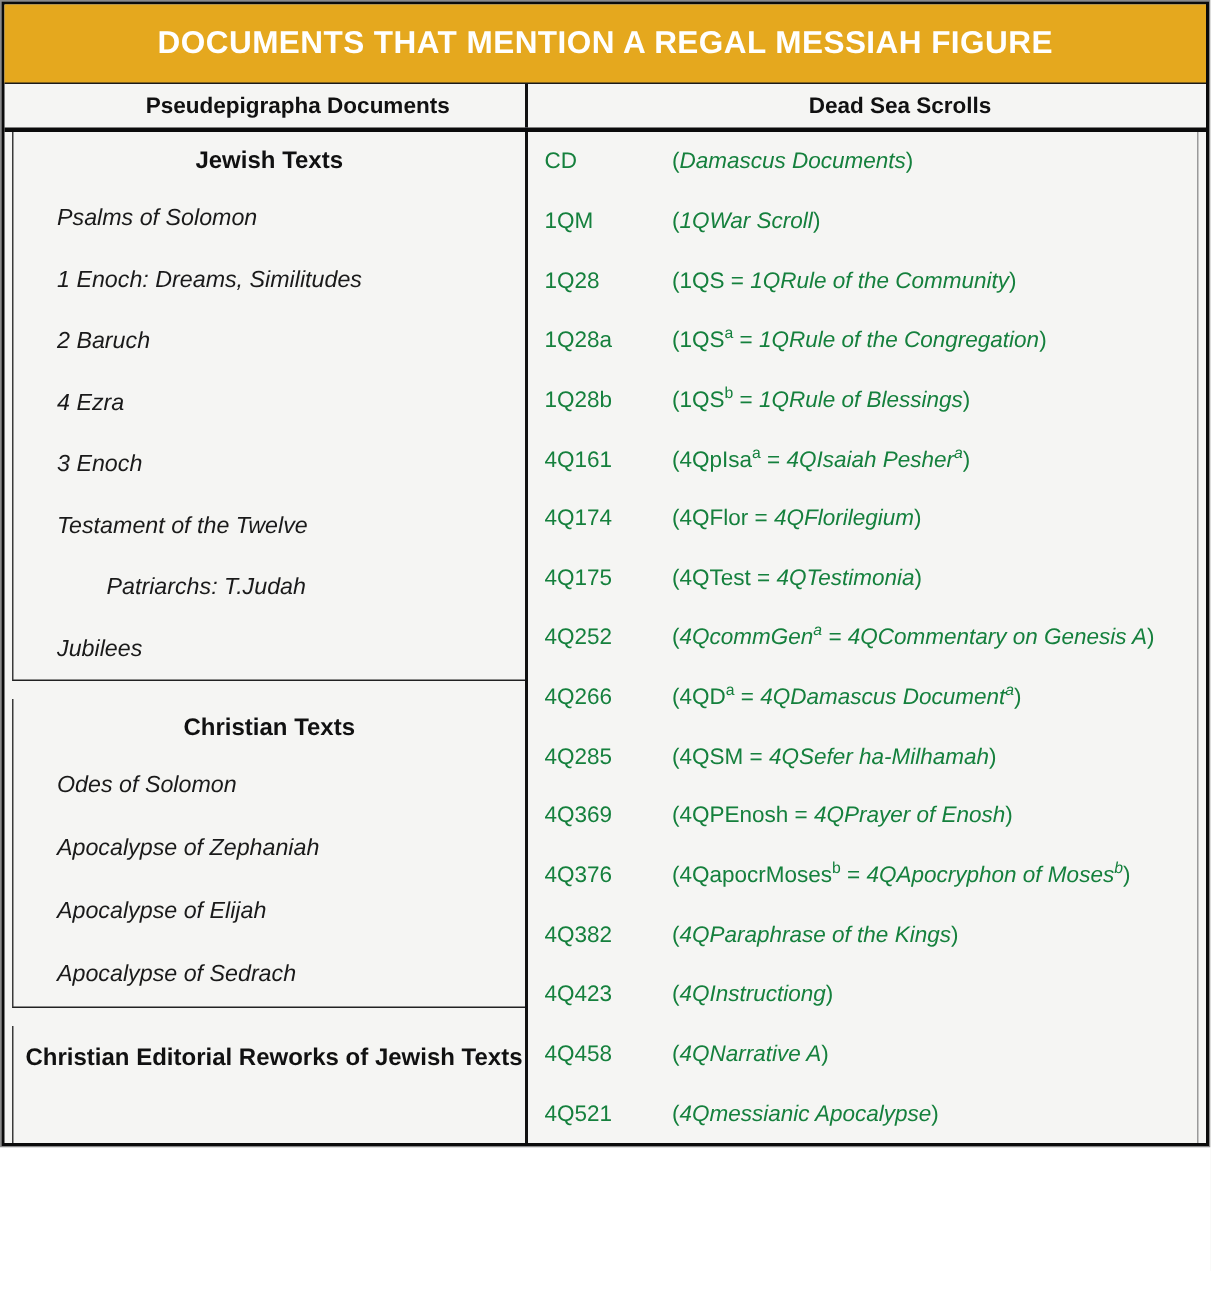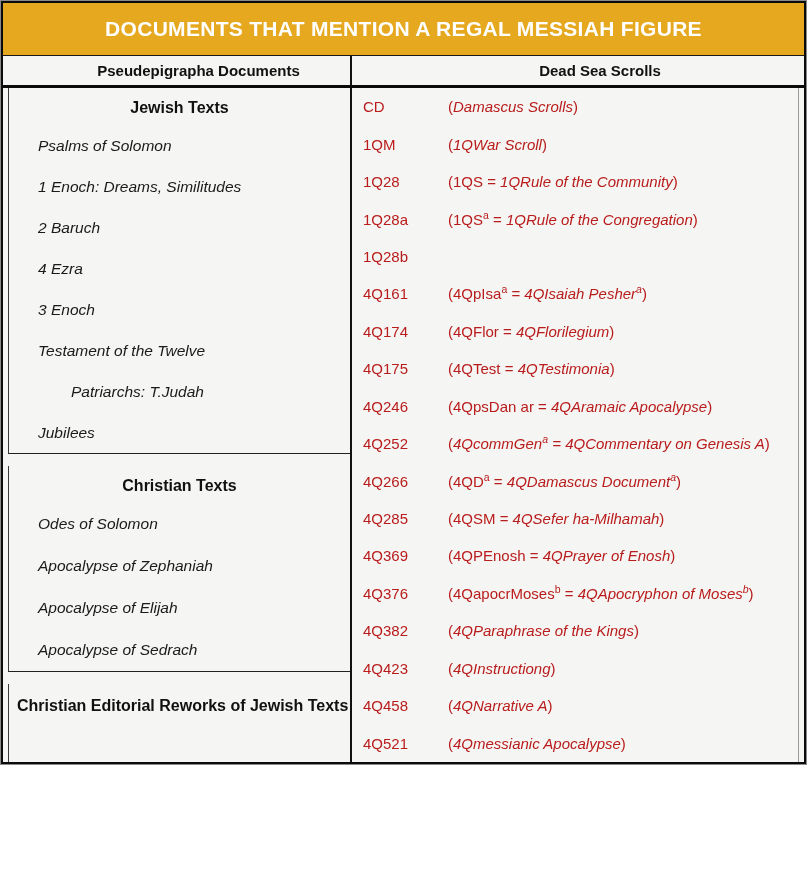--- a/index.html
+++ b/index.html
@@ -81,21 +81,21 @@
 
   
   .right-col {
     display:flex; flex-direction:column;
     margin-right:5px;
     border-right:1px solid #9a9a9a;
     min-height:0;
   }
   .scroll-row {
     flex:1 1 auto; display:flex; align-items:center;
-    font-size:15px; color:#b91c1c;
+    font-size:15px; color:#15803d;
     padding-left:11px;
   }
   .scroll-id { flex:0 0 85px; }
   .scroll-paren .abbr { font-style:normal; }
   .scroll-paren .name { font-style:italic; }
   .scroll-paren sup { font-size:10.5px; line-height:0; }
 </style>
 </head>
 <body>
 
@@ -139,54 +139,51 @@
             <div class="section-heading">Christian Editorial Reworks of Jewish Texts</div>
             <div class="section-items">
               <div class="doc-item">Vision of Isaiah</div>
               <div class="doc-item">Testament of Adam</div>
             </div>
           </div>
         </div>
       <div class="right-col" id="right-col">
           <div class="scroll-row">
             <span class="scroll-id">CD</span>
-            <span class="scroll-paren">(<span class="name">Damascus Scrolls</span>)</span>
+            <span class="scroll-paren">(<span class="name">Damascus Documents</span>)</span>
           </div>
           <div class="scroll-row">
             <span class="scroll-id">1QM</span>
             <span class="scroll-paren">(<span class="name">1QWar Scroll</span>)</span>
           </div>
           <div class="scroll-row">
             <span class="scroll-id">1Q28</span>
             <span class="scroll-paren">(<span class="abbr">1QS = </span><span class="name">1QRule of the Community</span>)</span>
           </div>
           <div class="scroll-row">
             <span class="scroll-id">1Q28a</span>
             <span class="scroll-paren">(<span class="abbr">1QS<sup>a</sup> = </span><span class="name">1QRule of the Congregation</span>)</span>
           </div>
           <div class="scroll-row">
             <span class="scroll-id">1Q28b</span>
+            <span class="scroll-paren">(<span class="abbr">1QS<sup>b</sup> = </span><span class="name">1QRule of Blessings</span>)</span>
           </div>
           <div class="scroll-row">
             <span class="scroll-id">4Q161</span>
             <span class="scroll-paren">(<span class="abbr">4QpIsa<sup>a</sup> = </span><span class="name">4QIsaiah Pesher<sup>a</sup></span>)</span>
           </div>
           <div class="scroll-row">
             <span class="scroll-id">4Q174</span>
             <span class="scroll-paren">(<span class="abbr">4QFlor = </span><span class="name">4QFlorilegium</span>)</span>
           </div>
           <div class="scroll-row">
             <span class="scroll-id">4Q175</span>
             <span class="scroll-paren">(<span class="abbr">4QTest = </span><span class="name">4QTestimonia</span>)</span>
           </div>
           <div class="scroll-row">
-            <span class="scroll-id">4Q246</span>
-            <span class="scroll-paren">(<span class="abbr">4QpsDan ar = </span><span class="name">4QAramaic Apocalypse</span>)</span>
-          </div>
-          <div class="scroll-row">
             <span class="scroll-id">4Q252</span>
             <span class="scroll-paren">(<span class="name">4QcommGen<sup>a</sup> = 4QCommentary on Genesis A</span>)</span>
           </div>
           <div class="scroll-row">
             <span class="scroll-id">4Q266</span>
             <span class="scroll-paren">(<span class="abbr">4QD<sup>a</sup> = </span><span class="name">4QDamascus Document<sup>a</sup></span>)</span>
           </div>
           <div class="scroll-row">
             <span class="scroll-id">4Q285</span>
             <span class="scroll-paren">(<span class="abbr">4QSM = </span><span class="name">4QSefer ha-Milhamah</span>)</span>

